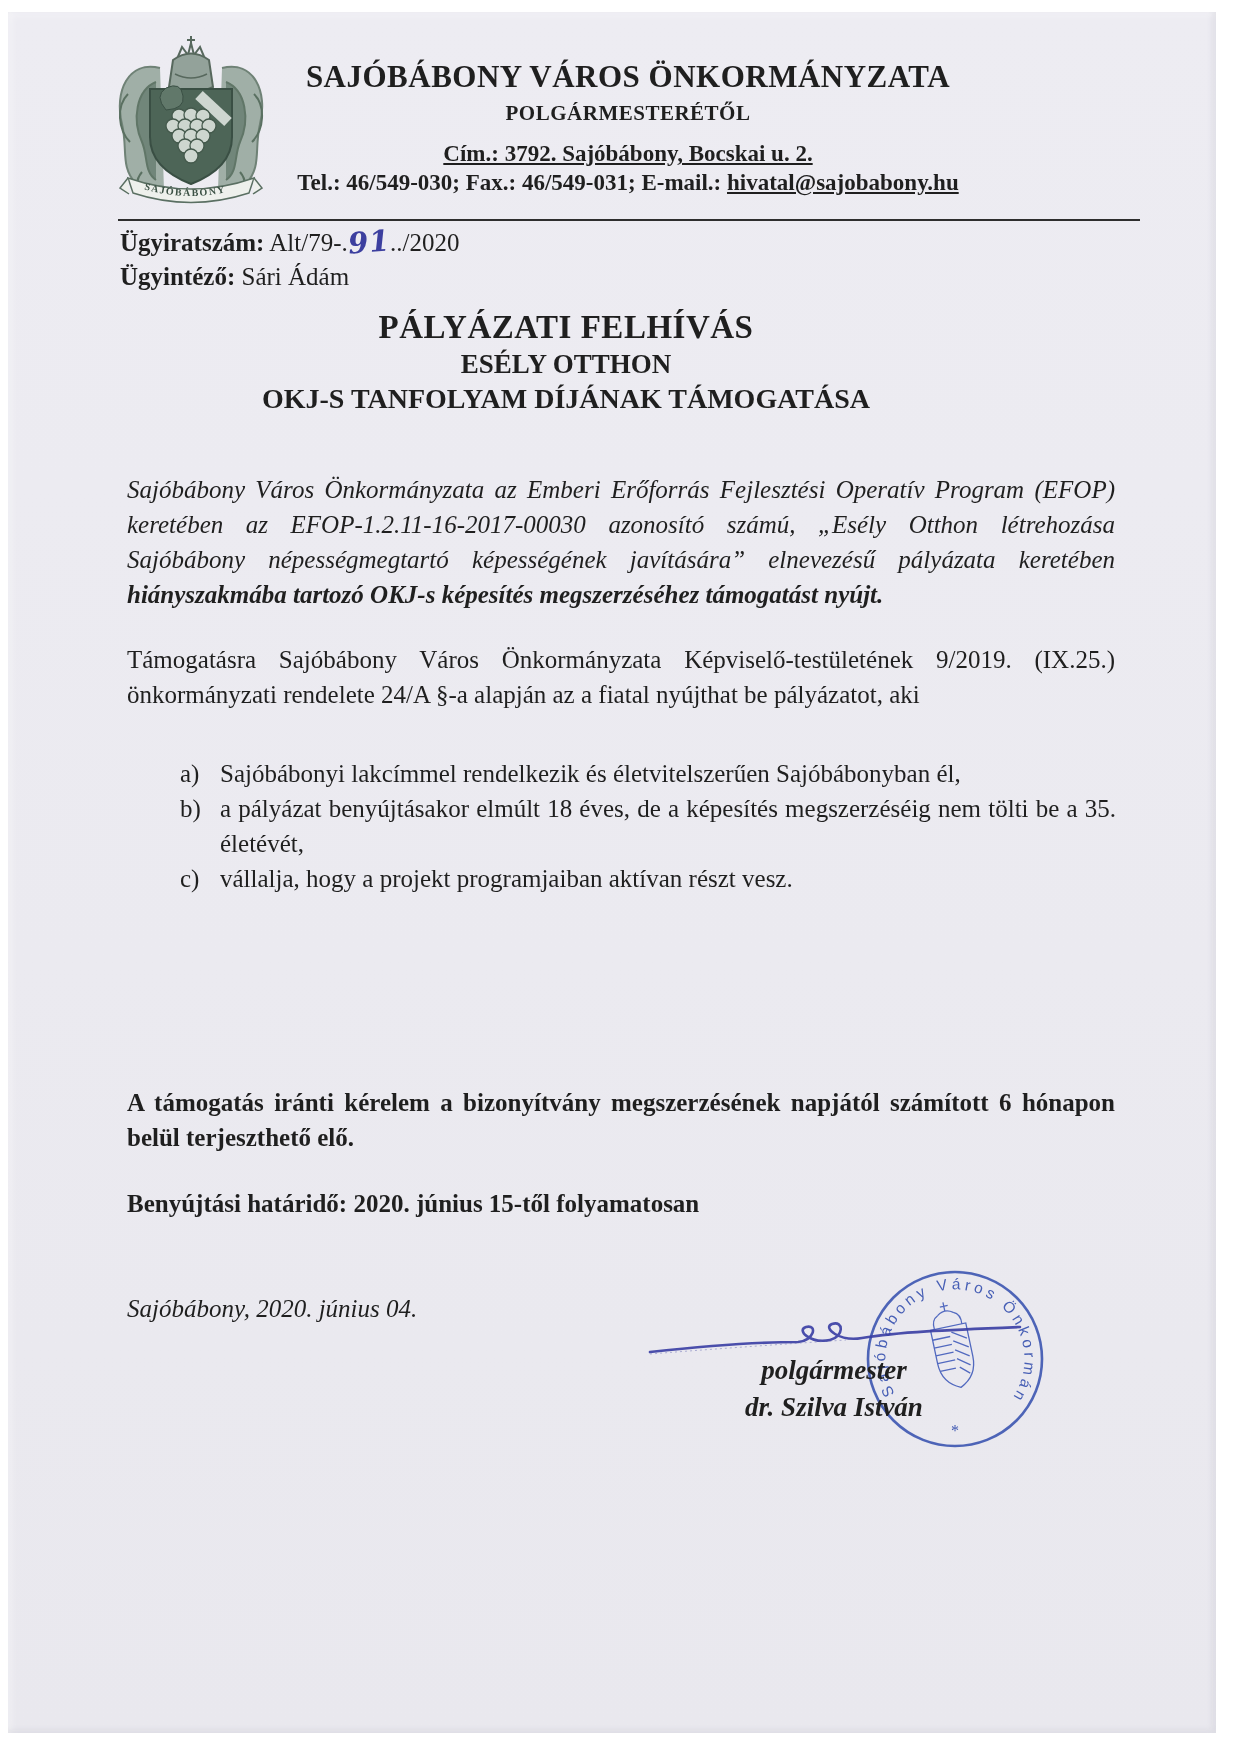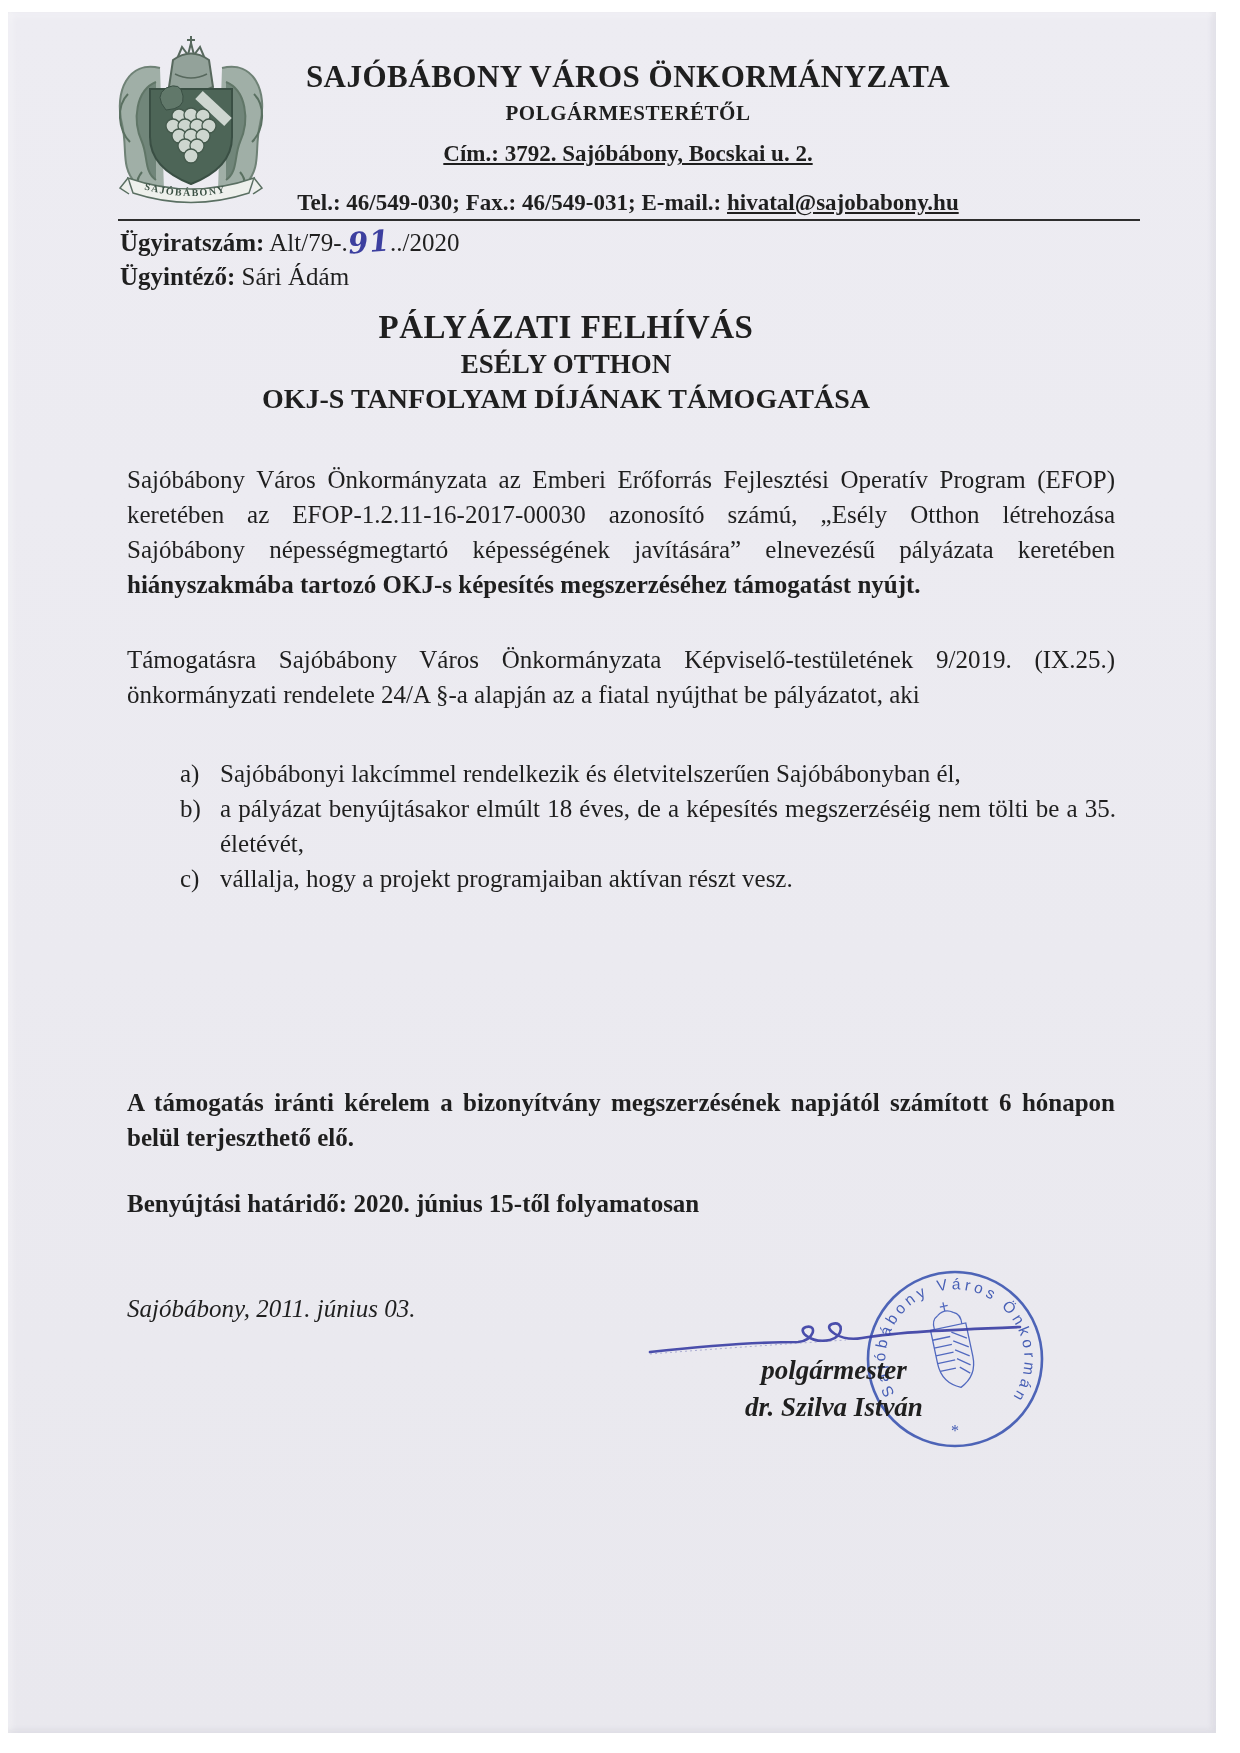--- a/index.html
+++ b/index.html
@@ -9,38 +9,38 @@
     background:linear-gradient(180deg,#edecf2 0%,#ebeaf0 55%,#e9e8ee 100%);
     box-shadow:inset -3px -2px 6px rgba(100,100,125,.12), inset 2px 2px 8px rgba(255,255,255,.55);
     overflow:hidden;
   }
   .abs{position:absolute;}
   
   .hdr-text{left:210px;top:46px;width:820px;text-align:center;}
   .org-name{font-size:31px;font-weight:bold;line-height:37px;letter-spacing:.5px;}
   .org-unit{font-size:21px;font-weight:bold;line-height:37px;letter-spacing:.5px;}
   .hdr-addr{font-size:23px;font-weight:bold;line-height:29px;margin-top:7px;text-decoration:underline;}
-  .hdr-contact{font-size:23px;font-weight:bold;line-height:30px;margin-top:20px;}
+  .hdr-contact{font-size:23px;font-weight:bold;line-height:30px;}
   .hdr-contact .email{text-decoration:underline;}
   .rule{left:110px;top:207px;width:1022px;border-top:2px solid #2e2e2e;height:0;}
   
   .meta{left:112px;top:212px;font-size:25px;line-height:34px;}
   .meta b{font-weight:bold;}
   .hand{
     color:#3c3f9f;font-family:"DejaVu Serif",serif;font-style:italic;font-weight:bold;
     font-size:29px;display:inline-block;transform:rotate(-5deg);letter-spacing:1px;position:relative;top:1px;
   }
   
   .title{left:112px;top:295px;width:892px;text-align:center;}
   .title .t1{font-size:33px;font-weight:bold;line-height:40px;letter-spacing:.5px;}
   .title .t2{font-size:27px;font-weight:bold;line-height:34px;}
   .title .t3{font-size:28px;font-weight:bold;line-height:35px;}
   
   .para{left:119px;width:988px;font-size:25px;line-height:35px;text-align:justify;}
-  .p1{top:450px;}
+  .p1{top:460px;font-style:italic;}
   .p2{top:630px;}
   .list{left:172px;top:744px;width:936px;font-size:25px;line-height:35px;}
   .li{display:flex;}
   .li .marker{width:40px;flex:0 0 40px;}
   .li .txt{flex:1;text-align:justify;}
   .p3{top:941px;font-weight:bold;}
   .p4{top:1073px;font-weight:bold;font-family:Liberation Serif, serif;}
   .p5{top:1174px;font-weight:bold;text-align:left;}
   
   .date-line{left:119px;top:1283px;font-size:25px;font-style:italic;}
@@ -141,21 +141,21 @@
     </div>
     <div class="li">
       <span class="marker">c)</span>
       <span class="txt">vállalja, hogy a projekt programjaiban aktívan részt vesz.</span>
     </div>
   </div>
 
   <div class="abs para p4">A támogatás iránti kérelem a bizonyítvány megszerzésének napjától számított 6 hónapon belül terjeszthető elő.</div>
   <div class="abs para p5">Benyújtási határidő: 2020. június 15-től folyamatosan</div>
 
-  <div class="abs date-line">Sajóbábony, 2011. június 03.</div>
+  <div class="abs date-line">Sajóbábony, 2020. június 04.</div>
 
   <svg class="abs stamp" viewBox="0 0 194 194" aria-hidden="true">
     <circle cx="97" cy="97" r="87" fill="none" stroke="#3f58b2" stroke-width="2.6" opacity="0.92"></circle>
     <path id="stampArc" d="M 36.9,131.8 A 69.5,69.5 0 1 1 157.1,131.8" fill="none"></path>
     <text font-family="Liberation Sans,sans-serif" font-size="15.5" fill="#3f58b2" letter-spacing="1" opacity="0.95">
       <textPath href="#stampArc" startOffset="0" textLength="352">Sajóbábony Város Önkormányzata</textPath>
     </text>
     <g transform="rotate(-12 97 97)" fill="none" stroke="#4a63bd" stroke-width="1.3" opacity="0.95">
       <path d="M79,64 h36 v34 q0,20 -18,28 q-18,-8 -18,-28 Z"></path>
       <path d="M79,74 h18 M79,82 h18 M79,90 h18 M79,98 h18 M80,106 h16"></path>

